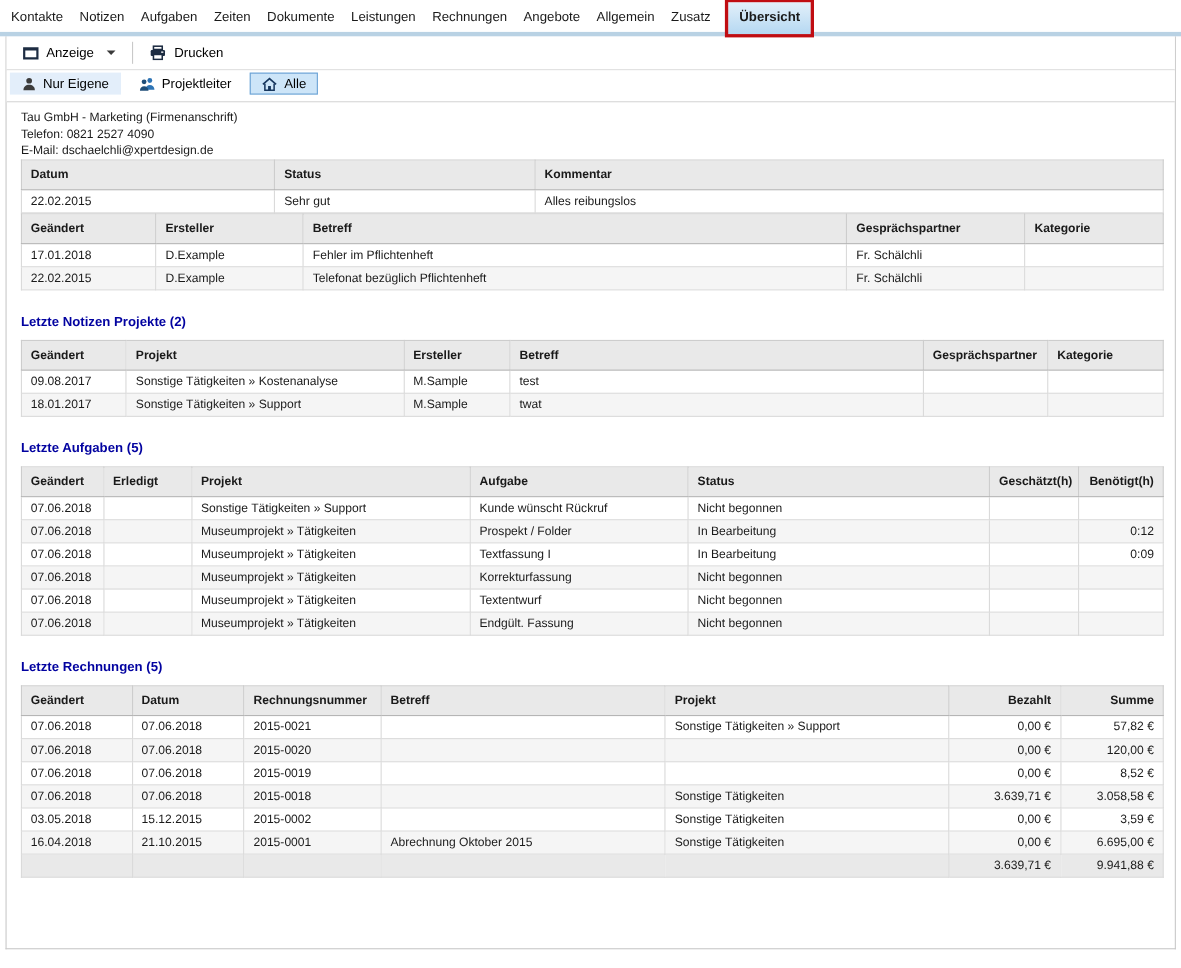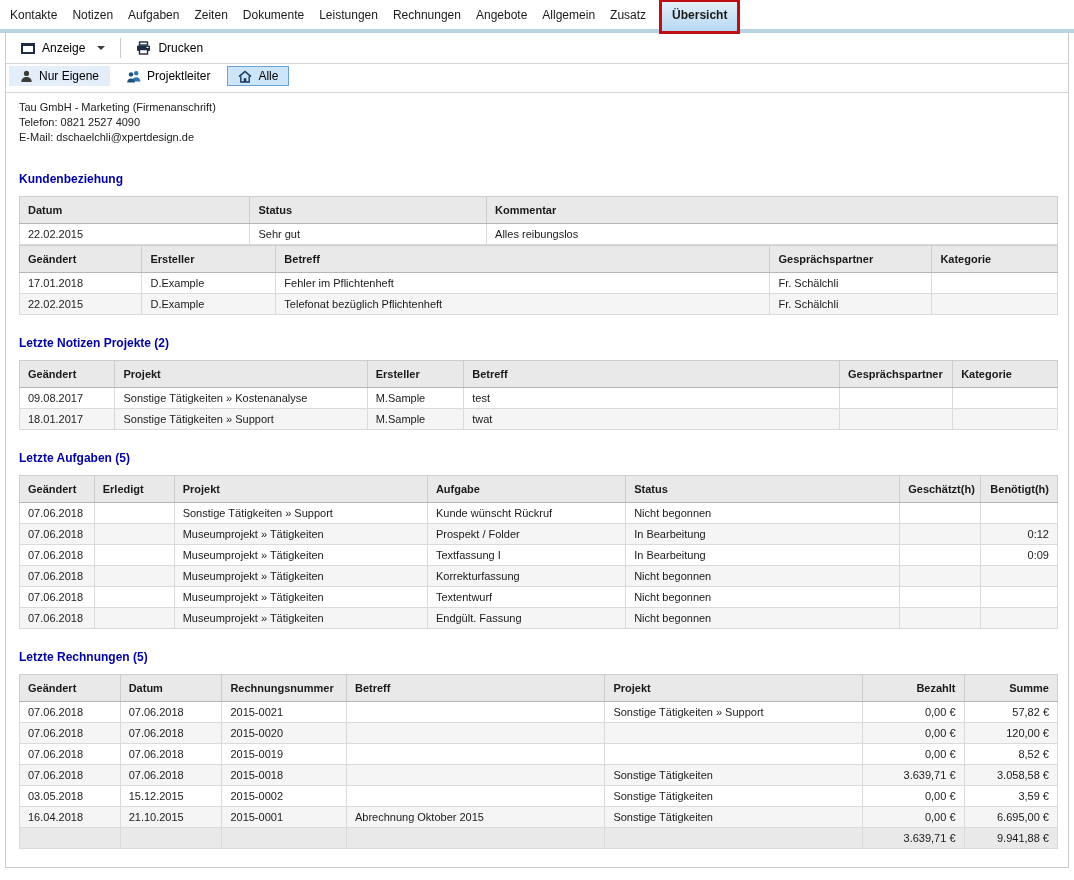--- a/index.html
+++ b/index.html
@@ -149,21 +149,20 @@
   </div>
 
   <div class="content">
 
     <div class="company">
       <div>Tau GmbH - Marketing (Firmenanschrift)</div>
       <div>Telefon: 0821 2527 4090</div>
       <div>E-Mail: dschaelchli@xpertdesign.de</div>
     </div>
 
-    <h2 class="section">Kundenbeziehung</h2>
     <table class="grid">
         <colgroup>
           <col style="width: 22.2%;">
           <col style="width: 22.8%;">
           <col style="width: 55%;">
         </colgroup>
         <thead>
           <tr>
             <th>Datum</th>
             <th>Status</th>

